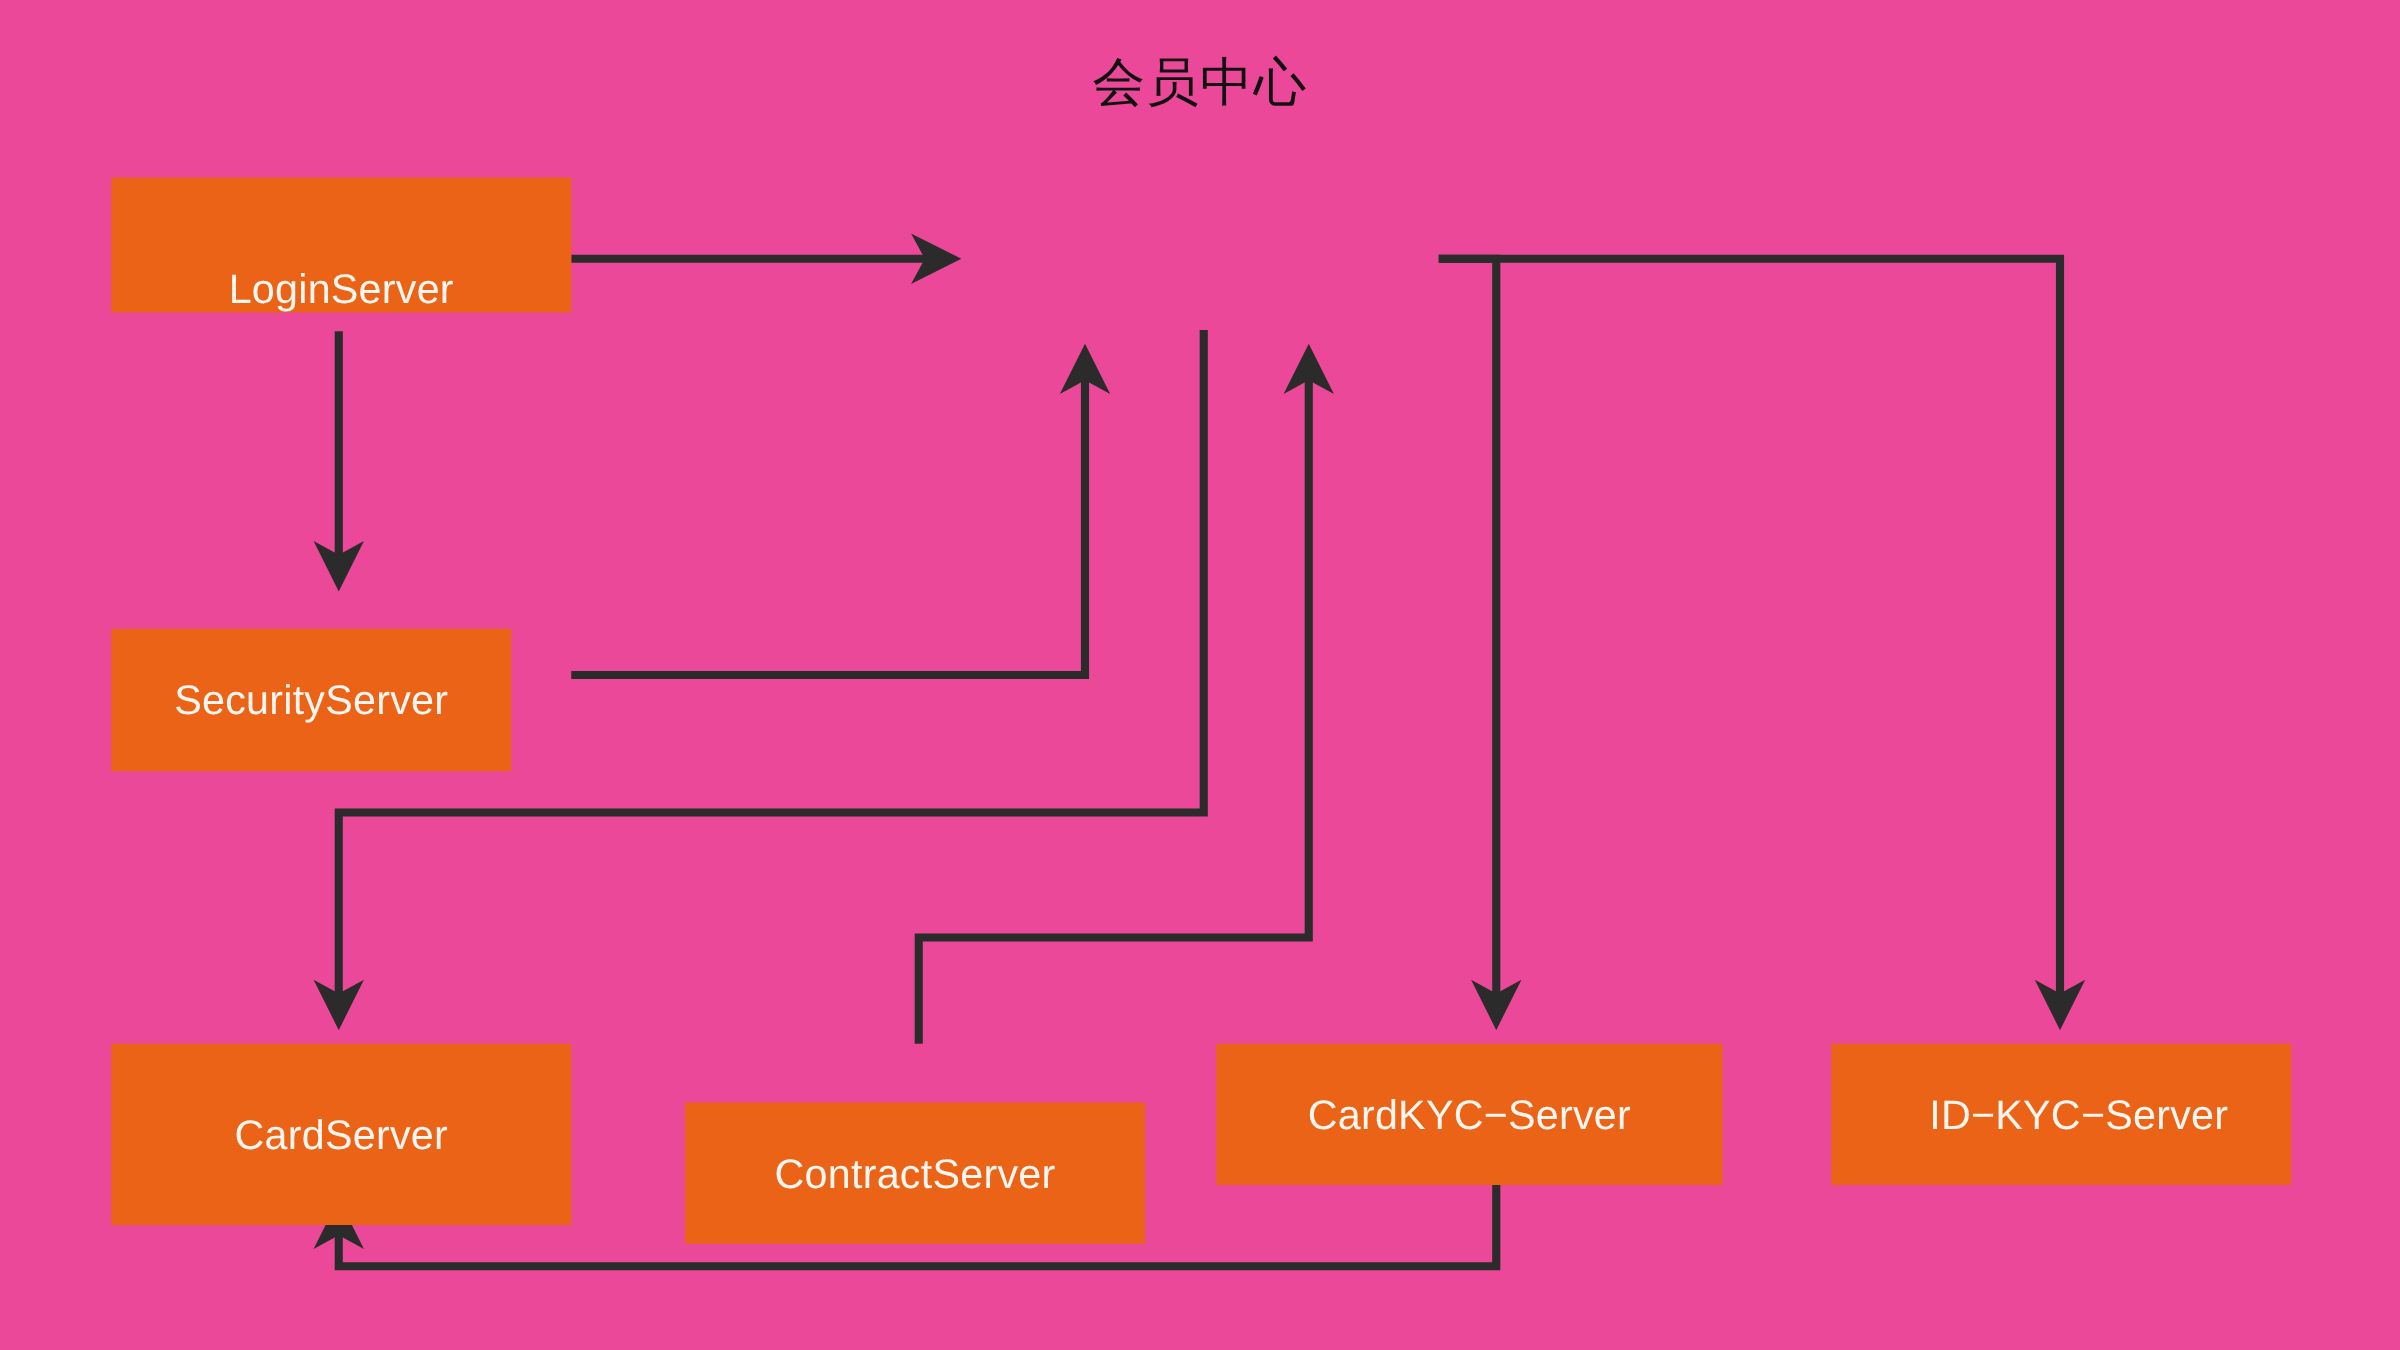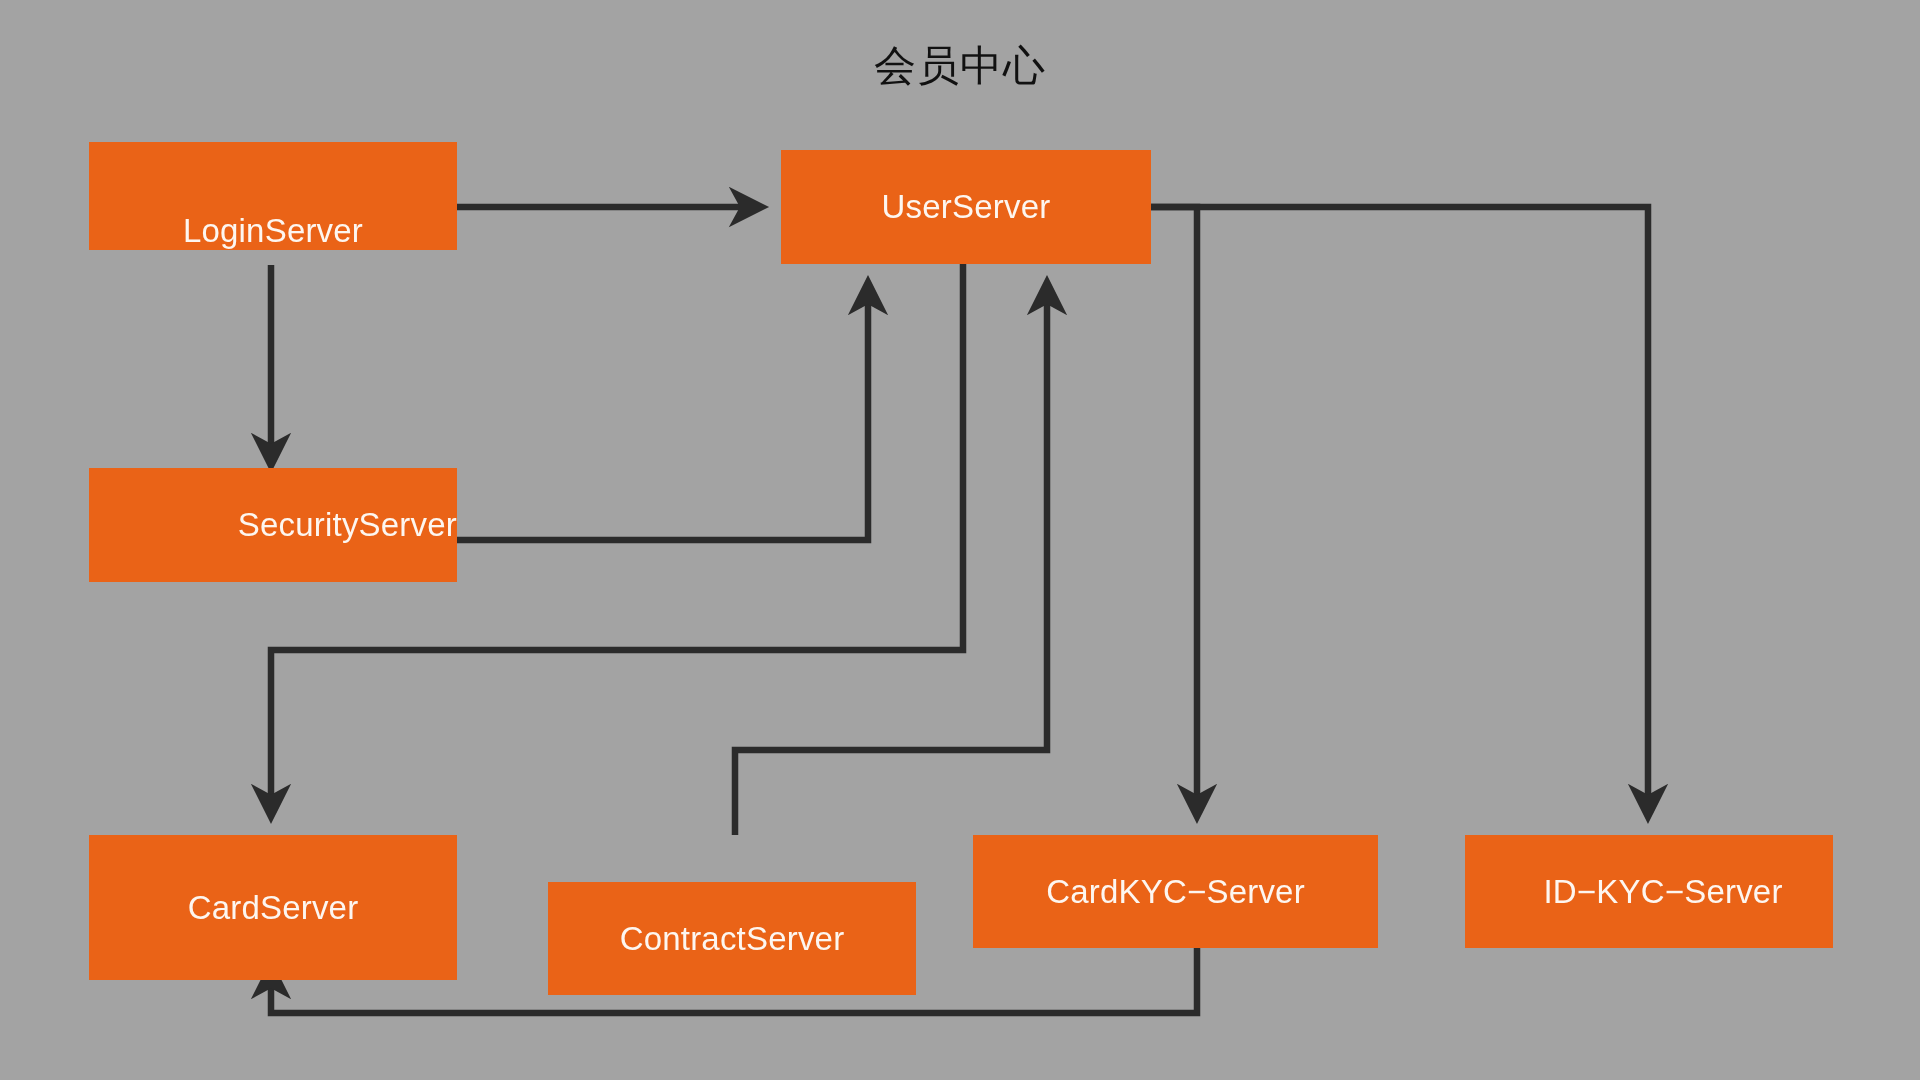--- a/index.html
+++ b/index.html
@@ -10,21 +10,21 @@
   body {
     width: 1920px;
     height: 1080px;
     font-family: "Liberation Sans", sans-serif;
     overflow: hidden;
   }
   #canvas {
     position: relative;
     width: 1920px;
     height: 1080px;
-    background: #a3a3a3;
+    background: #ec4899;
   }
   #edges {
     position: absolute;
     left: 0;
     top: 0;
     width: 1920px;
     height: 1080px;
   }
   .diagram-title {
     position: absolute;
@@ -86,25 +86,22 @@
       <path d="M1151,207 L1648,207 L1648,815" marker-end="url(#ah)"></path>
 
       <path d="M1197,948 L1197,1013 L271,1013 L271,968" marker-end="url(#ah)"></path>
     </g>
   </svg>
 
   <div class="node" style="left:89px; top:142px; width:368px; height:108px;align-items:flex-end;">
     <span class="node-label">LoginServer</span>
   </div>
 
-  <div class="node" style="left:781px; top:150px; width:370px; height:114px;">
-    <span class="node-label">UserServer</span>
-  </div>
 
-  <div class="node" style="left:89px; top:468px; width:368px; height:114px;justify-content:flex-end;">
+  <div class="node" style="left:89px; top:503px; width:320px; height:114px;">
     <span class="node-label">SecurityServer</span>
   </div>
 
   <div class="node" style="left:89px; top:835px; width:368px; height:145px;">
     <span class="node-label">CardServer</span>
   </div>
 
   <div class="node" style="left:548px; top:835px; width:368px; height:113px;margin-top:47px;">
     <span class="node-label">ContractServer</span>
   </div>

